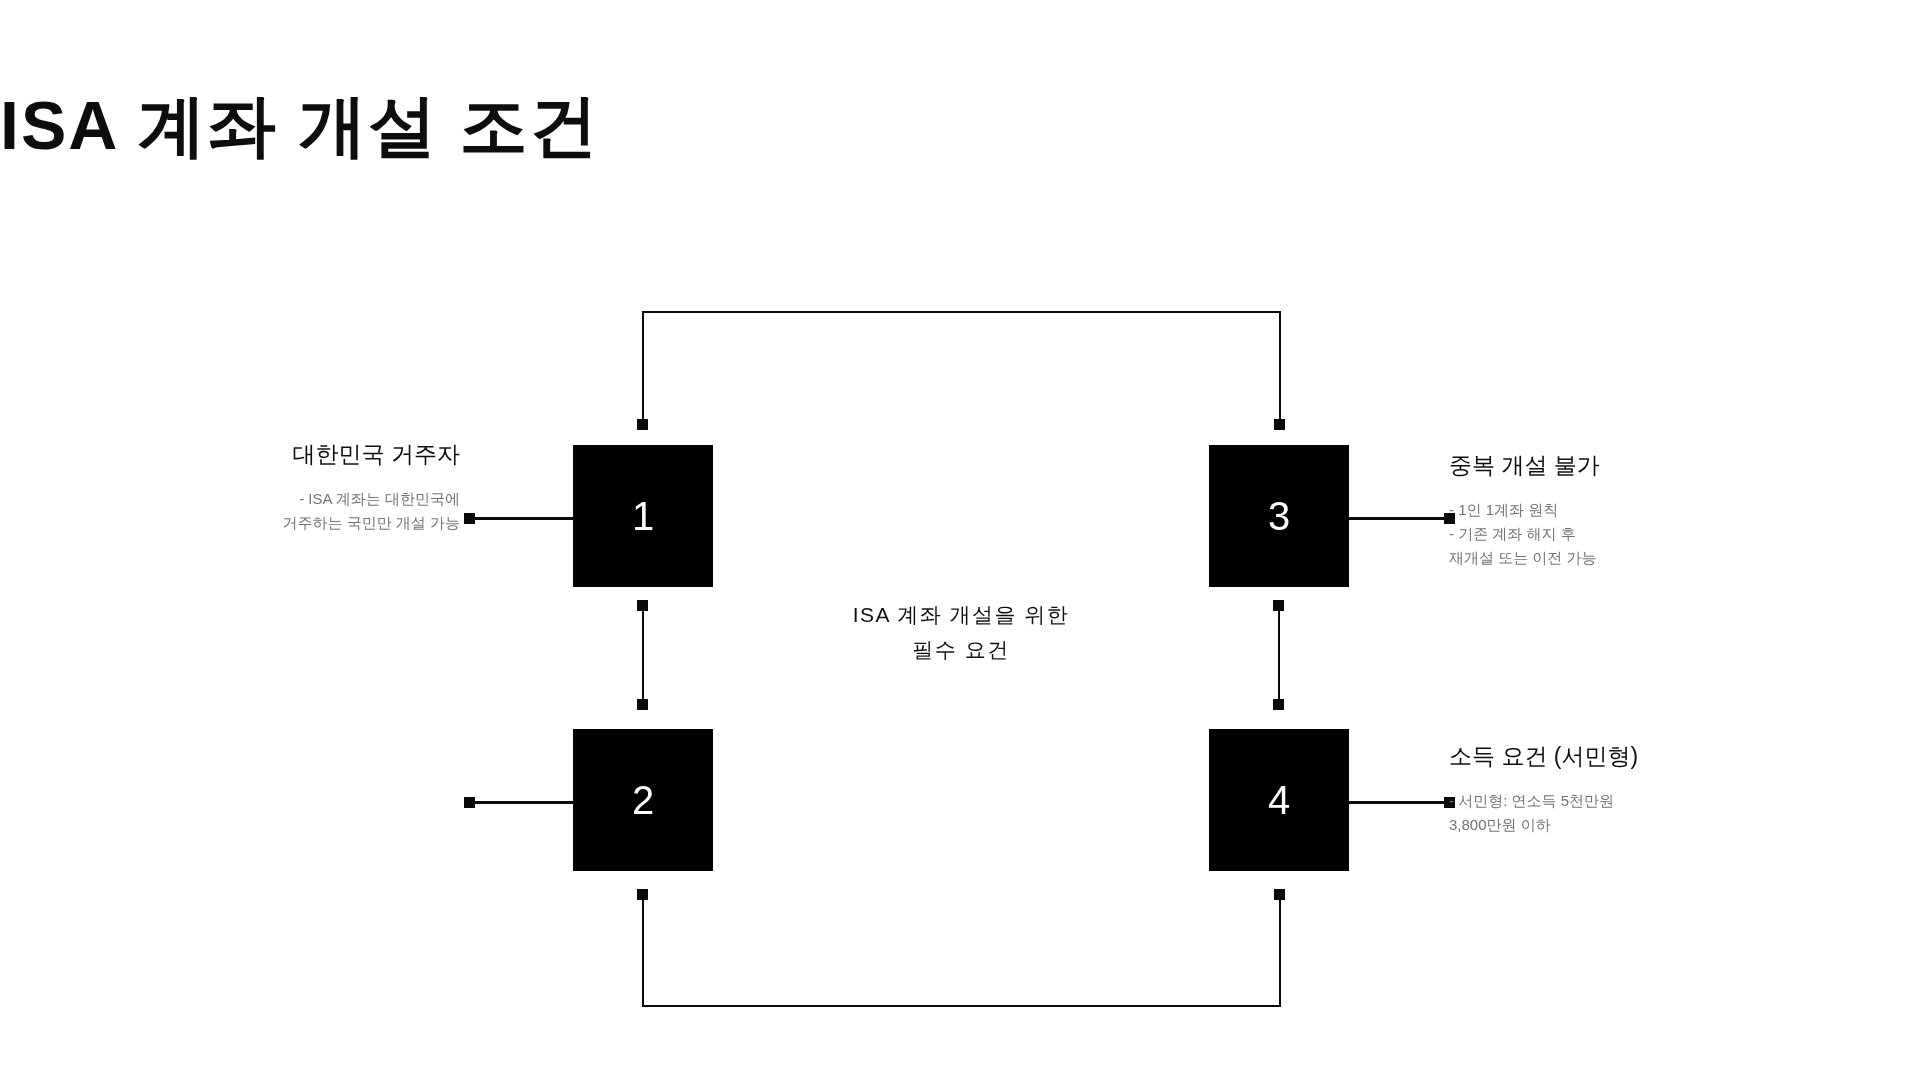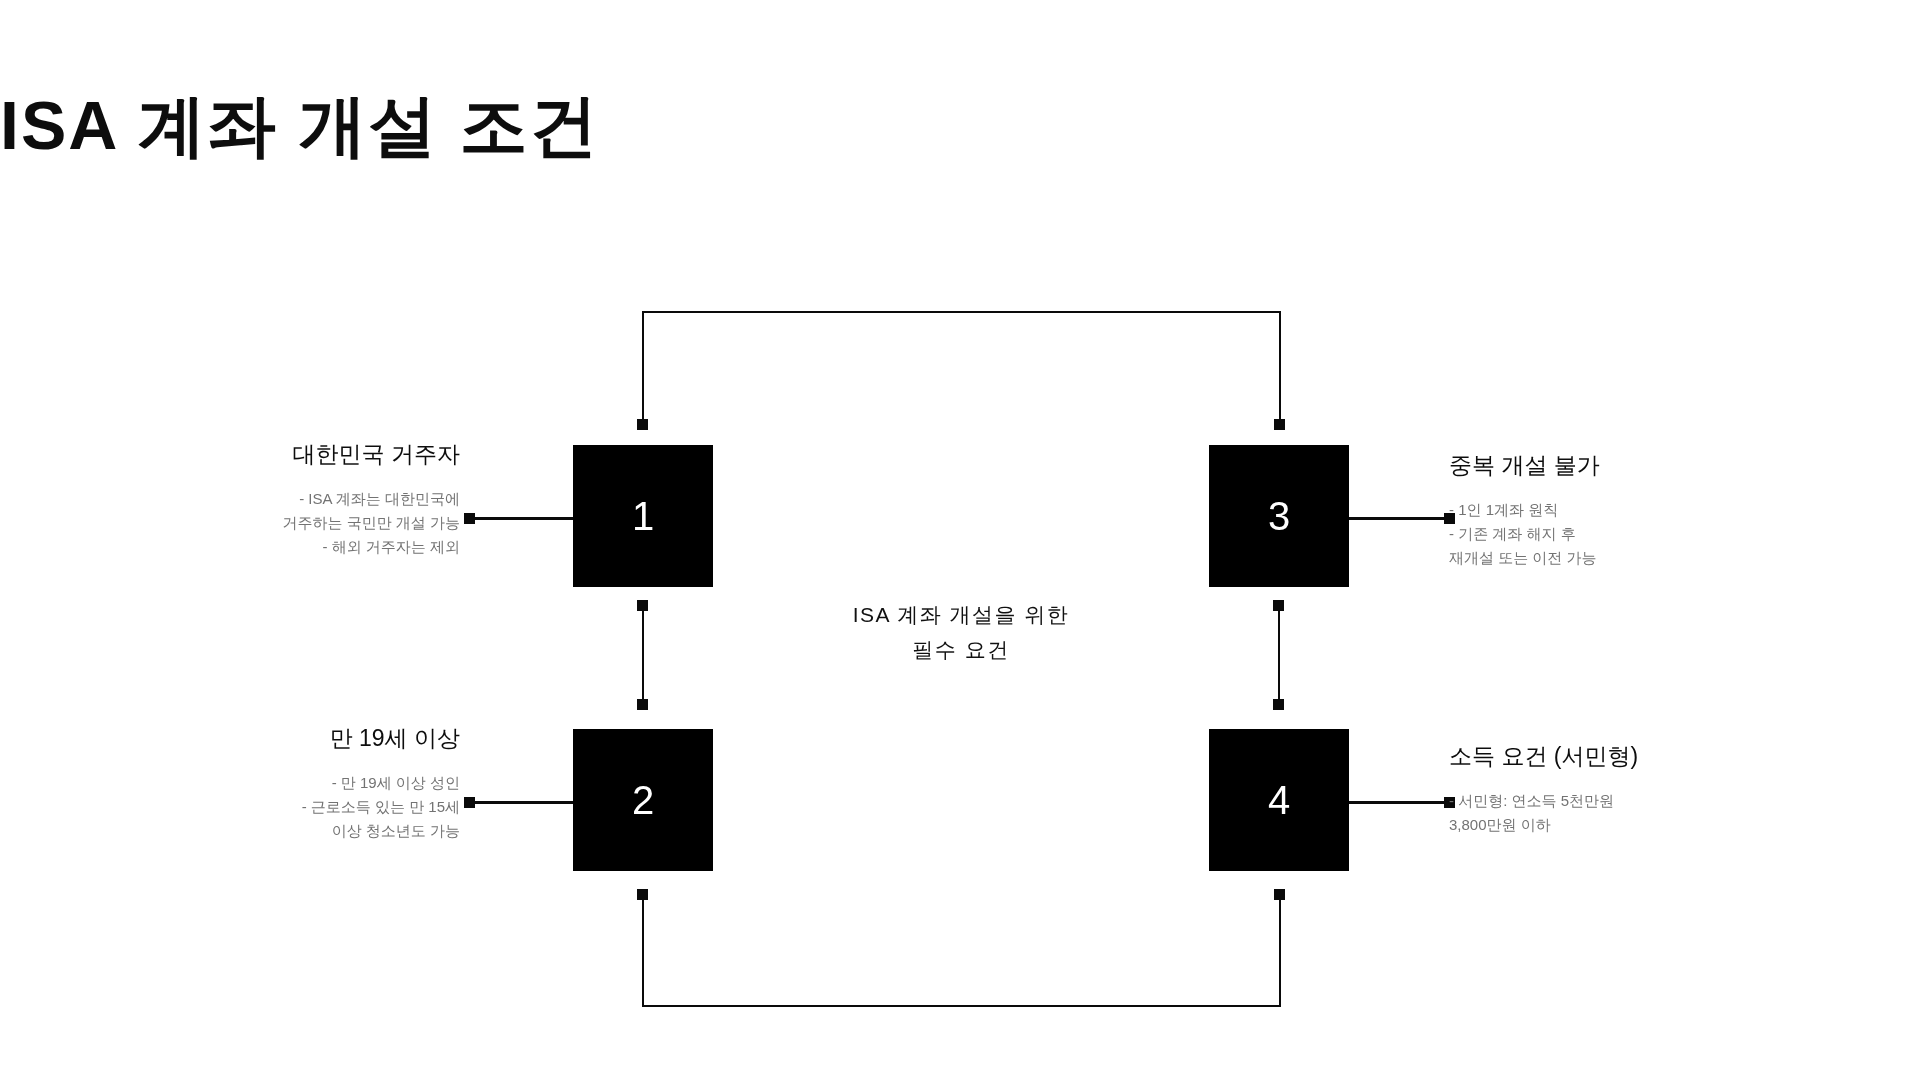--- a/index.html
+++ b/index.html
@@ -214,29 +214,22 @@
 
   <div id="center-caption">
     <div>ISA 계좌 개설을 위한</div>
     <div>필수 요건</div>
   </div>
 
   <div class="text-block left-block" id="block-1">
     <div class="heading">대한민국 거주자</div>
     <div class="body-line">- ISA 계좌는 대한민국에</div>
     <div class="body-line">거주하는 국민만 개설 가능</div>
-    <div class="body-line">- 해외 거주자는 제외</div>
-  </div>
-
-  <div class="text-block left-block" id="block-2">
-    <div class="heading">만 19세 이상</div>
-    <div class="body-line">- 만 19세 이상 성인</div>
-    <div class="body-line">- 근로소득 있는 만 15세</div>
-    <div class="body-line">이상 청소년도 가능</div>
-  </div>
+  </div>
+
 
   <div class="text-block right-block" id="block-3">
     <div class="heading">중복 개설 불가</div>
     <div class="body-line">- 1인 1계좌 원칙</div>
     <div class="body-line">- 기존 계좌 해지 후</div>
     <div class="body-line">재개설 또는 이전 가능</div>
   </div>
 
   <div class="text-block right-block" id="block-4">
     <div class="heading">소득 요건 (서민형)</div>

